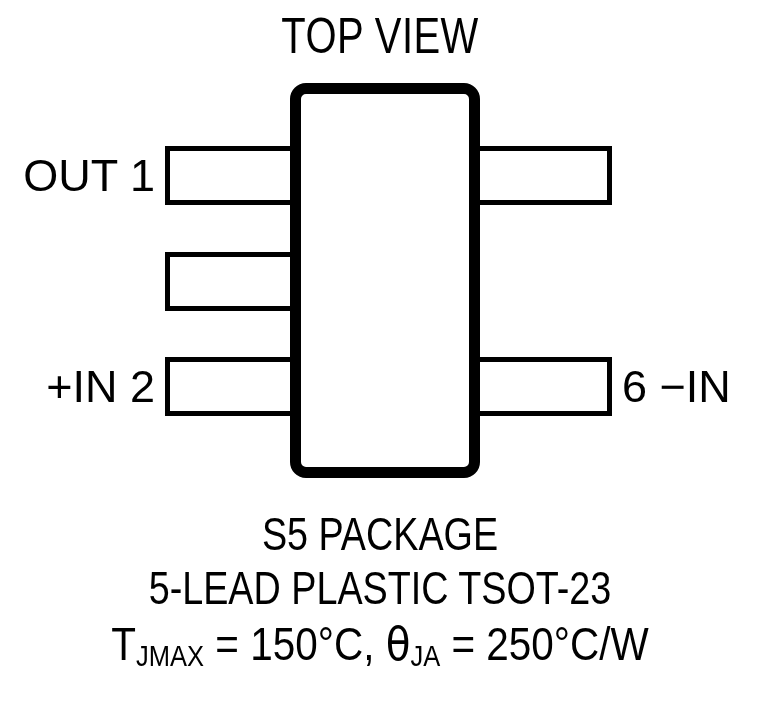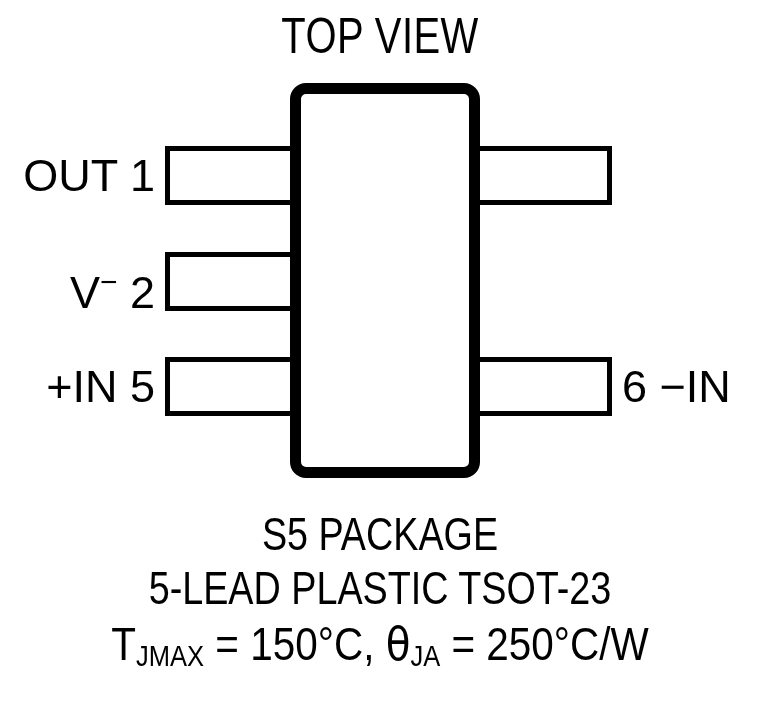--- a/index.html
+++ b/index.html
@@ -134,23 +134,22 @@
   <div class="lead lead-left lead-row-2"></div>
   <div class="lead lead-left lead-row-3"></div>
 
   <div class="lead lead-right lead-row-1"></div>
   <div class="lead lead-right lead-row-3"></div>
 
   <div class="package-body"></div>
 
   <div class="pin-label pin-label-left lead-row-1">OUT 1</div>
 
-  <div class="pin-label pin-label-left lead-row-2"><span>V</span><span class="sup">−</span><span> 2</span></div>
 
-  <div class="pin-label pin-label-left lead-row-3">+IN 5</div>
+  <div class="pin-label pin-label-left lead-row-3">+IN 2</div>
 
 
   <div class="pin-label pin-label-right lead-row-3">6 −IN</div>
 
   <div class="caption caption-1">S5 PACKAGE</div>
 
   <div class="caption caption-2">5-LEAD PLASTIC TSOT-23</div>
 
   <div class="caption caption-3"><span>T</span><span class="sub">JMAX</span><span> = 150°C, </span><span class="theta">θ</span><span class="sub">JA</span><span> = 250°C/W</span></div>
 

